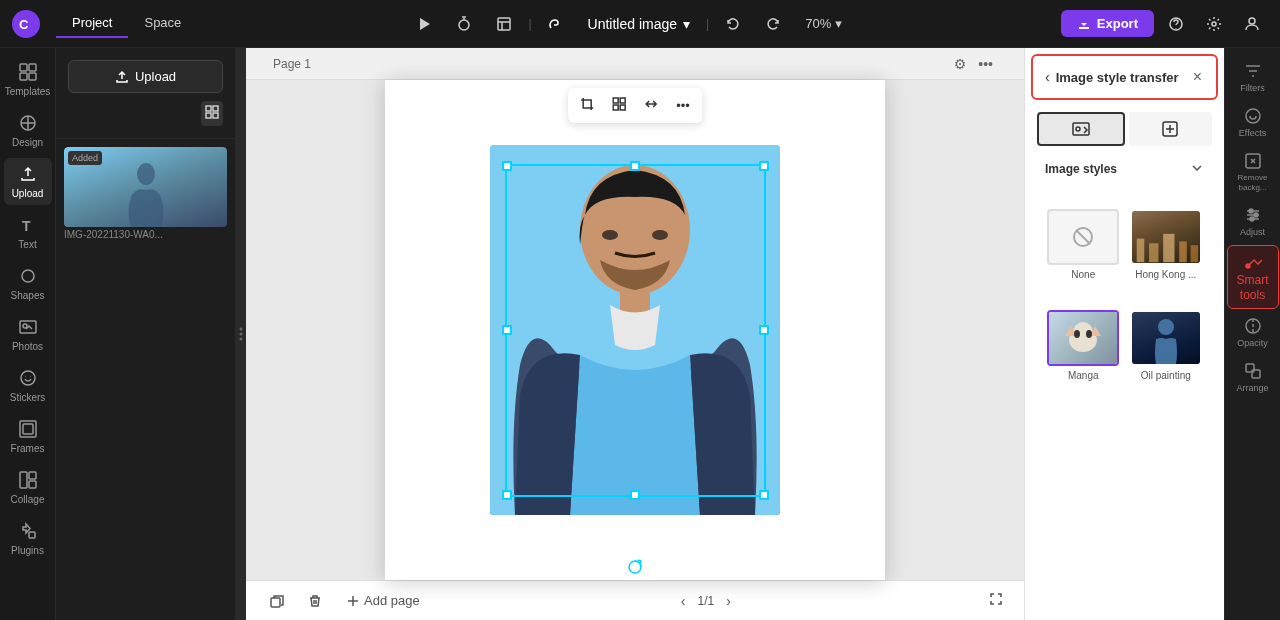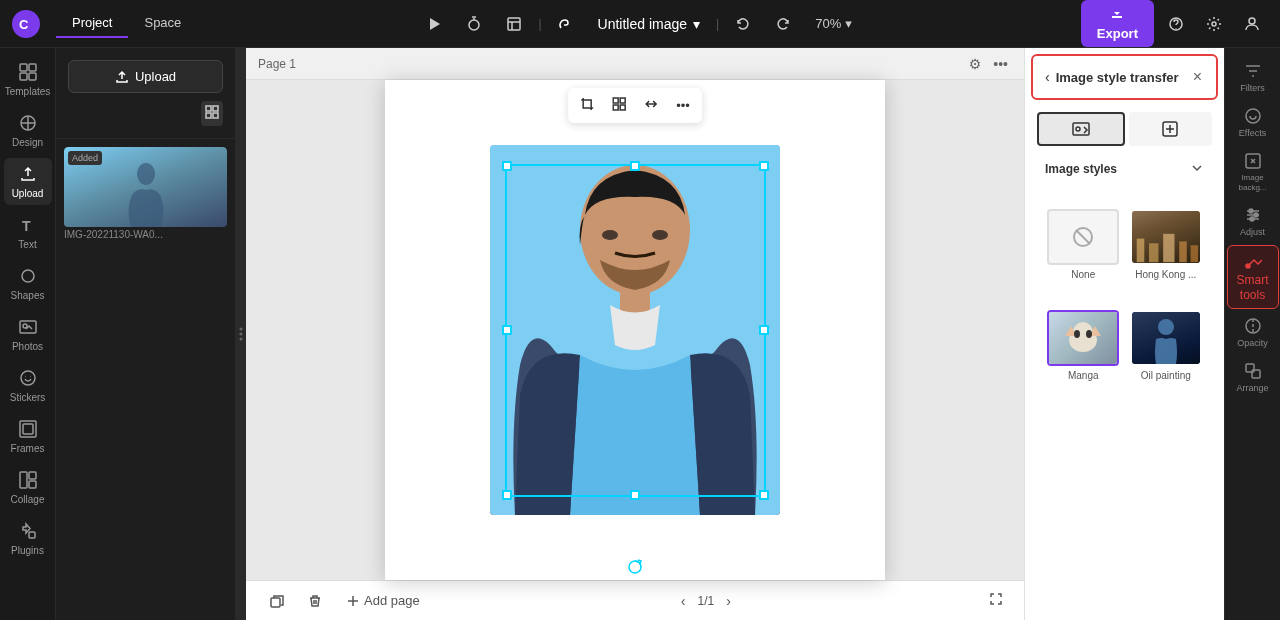--- a/index.html
+++ b/index.html
@@ -40,21 +40,21 @@
       border-radius: 4px; cursor: pointer; font-size: 16px;
     }
     .zoom-btn {
       display: flex; align-items: center; gap: 4px;
       background: transparent; border: none; color: #ccc;
       font-size: 13px; cursor: pointer; padding: 4px 8px; border-radius: 4px;
     }
     .export-btn {
       background: #7c3aed; color: #fff; border: none;
       padding: 6px 16px; border-radius: 6px; font-size: 13px;
-      cursor: pointer; font-weight: 600; display: flex; align-items: center; gap: 6px; flex-direction: column;
+      cursor: pointer; font-weight: 600; display: flex; align-items: center; gap: 6px;
     }
     .topbar-right { display: flex; align-items: center; gap: 6px; }
 
     
     .main { display: flex; flex: 1; overflow: hidden; }
 
     
     .left-sidebar {
       width: 56px;
       background: #1a1a1a;
@@ -119,21 +119,21 @@
     .canvas-area {
       flex: 1;
       background: #f0f0f0;
       display: flex;
       flex-direction: column;
       position: relative;
       overflow: hidden;
     }
     .canvas-topbar {
       height: 36px; background: #f0f0f0;
-      display: flex; align-items: center; padding: 0 12px;
+      display: flex; align-items: center; padding: 0 27px;
       font-size: 12px; color: #666;
       justify-content: space-between;
       border-bottom: 1px solid #ddd;
       gap: 44px;
     }
     .canvas-page { display: flex; align-items: center; gap: 8px; }
     .canvas-topbar-actions { display: flex; gap: 4px; }
     .canvas-topbar-btn {
       background: transparent; border: none; color: #666;
       padding: 4px; border-radius: 4px; cursor: pointer; font-size: 14px;
@@ -748,21 +748,21 @@
           <circle cx="9" cy="9" r="7"></circle>
           <path d="M6 9a3 3 0 0 0 6 0"></path>
         </svg>
       <span>Effects</span>
     </div>
     <div class="rs-item">
       <svg width="18" height="18" viewBox="0 0 18 18" fill="none" stroke="currentColor" stroke-width="1.5">
           <rect x="2" y="2" width="14" height="14" rx="2"></rect>
           <path d="M7 7l4 4M11 7l-4 4"></path>
         </svg>
-      <span style="font-size:8px;text-align:center;line-height:1.2;">Image
+      <span style="font-size:8px;text-align:center;line-height:1.2;">Remove
 backg...</span>
     </div>
     <div class="rs-item">
       <svg width="18" height="18" viewBox="0 0 18 18" fill="none" stroke="currentColor" stroke-width="1.5">
           <path d="M3 5h12M3 9h12M3 13h12"></path>
           <circle cx="7" cy="5" r="2" fill="#888"></circle>
           <circle cx="12" cy="9" r="2" fill="#888"></circle>
           <circle cx="8" cy="13" r="2" fill="#888"></circle>
         </svg>
       <span>Adjust</span>

